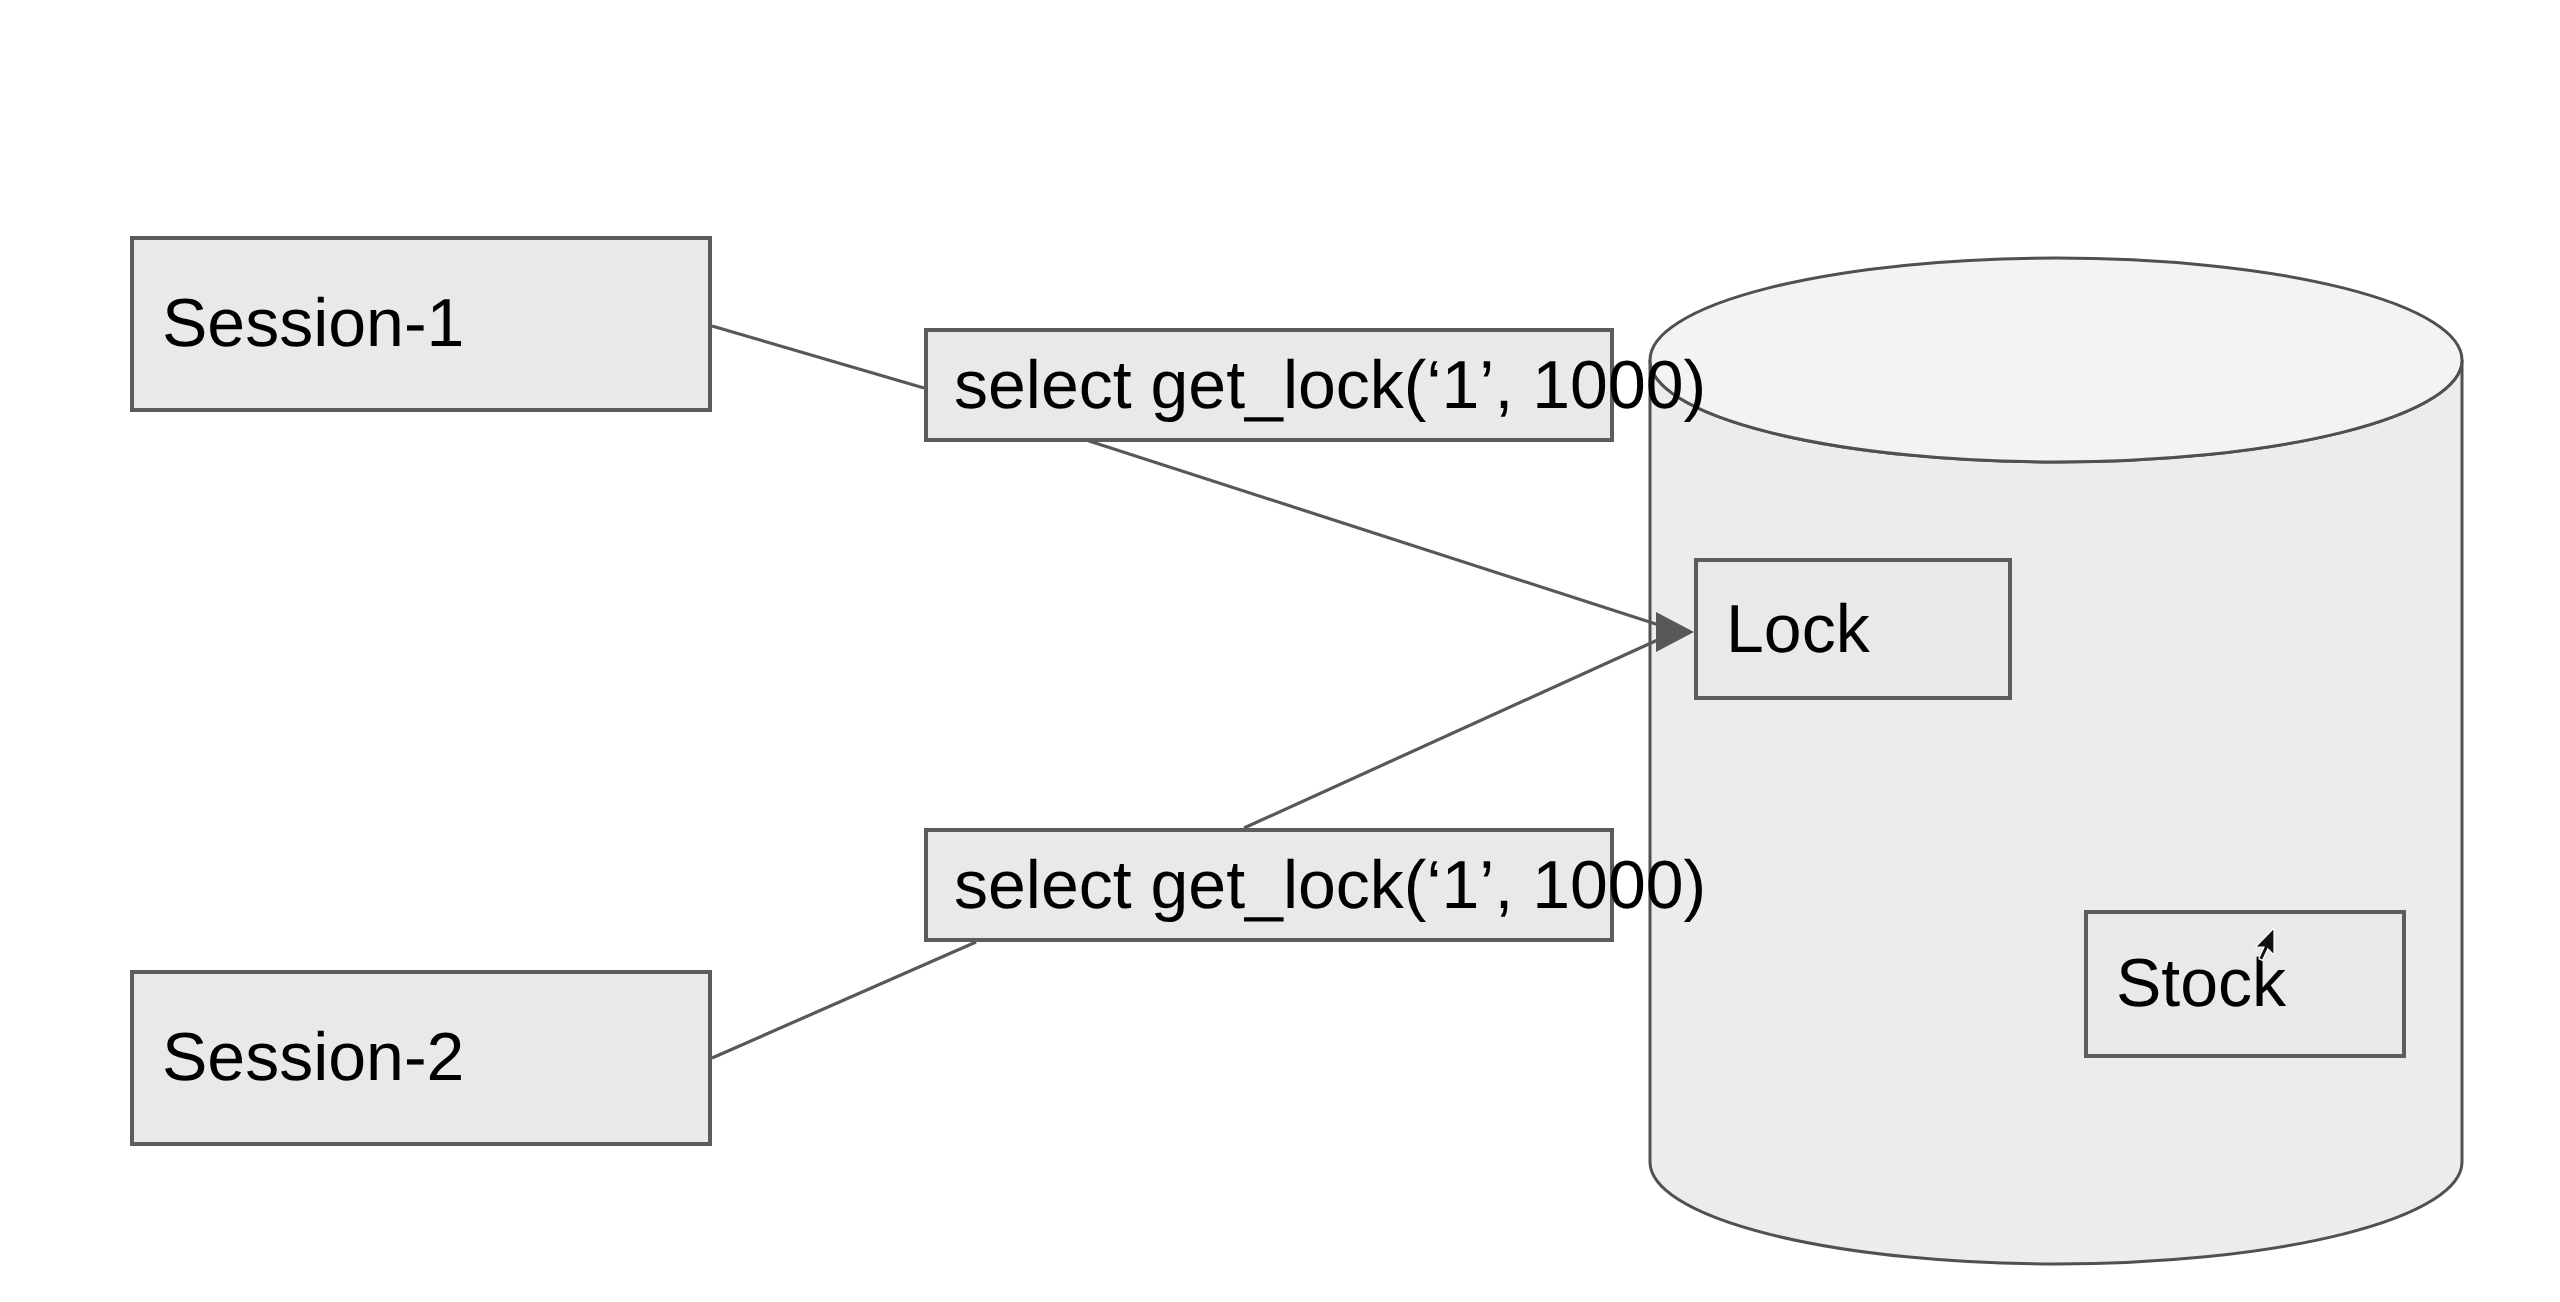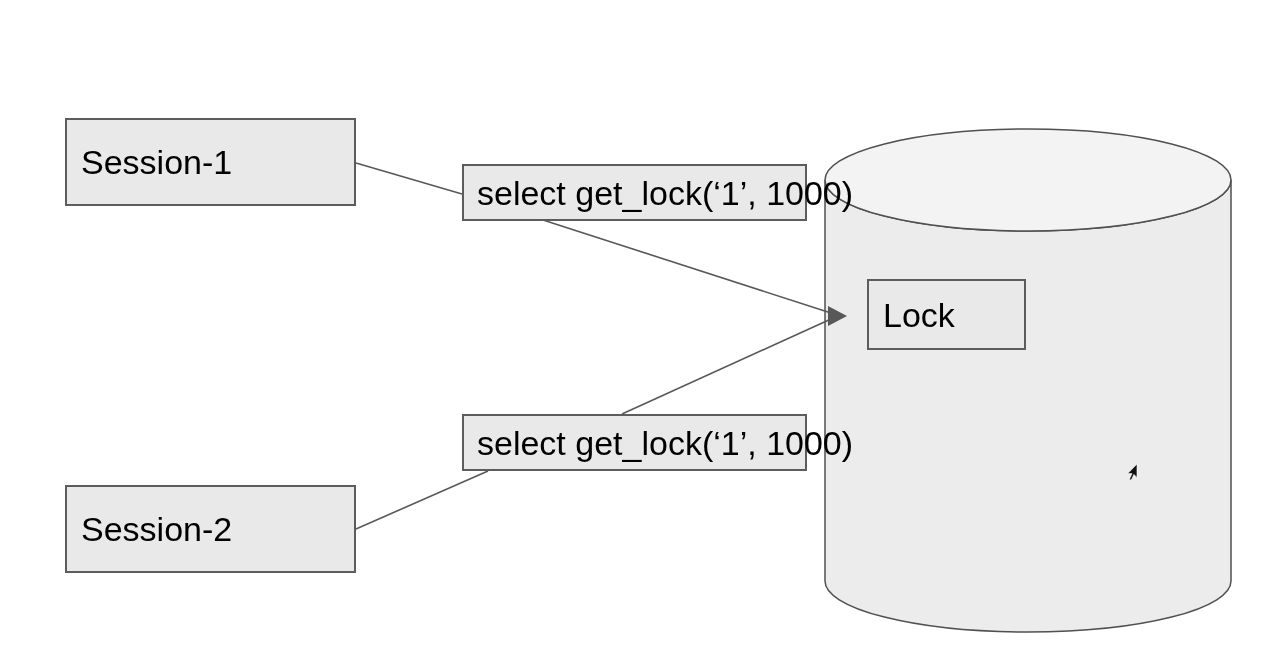--- a/index.html
+++ b/index.html
@@ -36,21 +36,21 @@
     color: #000000;
     white-space: nowrap;
     line-height: 1;
     padding-left: 14px;
     letter-spacing: 0px;
   }
   #node-session1 { left: 65px;   top: 118px; width: 291px; height: 88px; }
   #node-session2 { left: 65px;   top: 485px; width: 291px; height: 88px; }
   #node-query1   { left: 462px;  top: 164px; width: 345px; height: 57px; }
   #node-query2   { left: 462px;  top: 414px; width: 345px; height: 57px; }
-  #node-lock     { left: 847px;  top: 279px; width: 159px; height: 71px; margin-left: 20px; }
+  #node-lock     { left: 847px;  top: 279px; width: 159px; height: 71px; }
   #node-stock    { left: 1042px; top: 455px; width: 161px; height: 74px; }
   #node-query1 .label, #node-query2 .label { padding-left: 13px; }
   .cursor-layer {
     position: absolute;
     left: 0;
     top: 0;
     z-index: 3;
     pointer-events: none;
   }
   .edge-line {
@@ -103,20 +103,23 @@
   </div>
 
   <div class="shape" id="node-query1">
     <span class="label">select get_lock(‘1’, 1000)</span>
   </div>
 
   <div class="shape" id="node-lock">
     <span class="label">Lock</span>
   </div>
 
+  <div class="shape" id="node-stock">
+    <span class="label">Stock</span>
+  </div>
 
   <div class="shape" id="node-query2">
     <span class="label">select get_lock(‘1’, 1000)</span>
   </div>
 
   <div class="shape" id="node-session2">
     <span class="label">Session-2</span>
   </div>
 
   <svg class="cursor-layer" width="1280" height="651" viewBox="0 0 1280 651">

